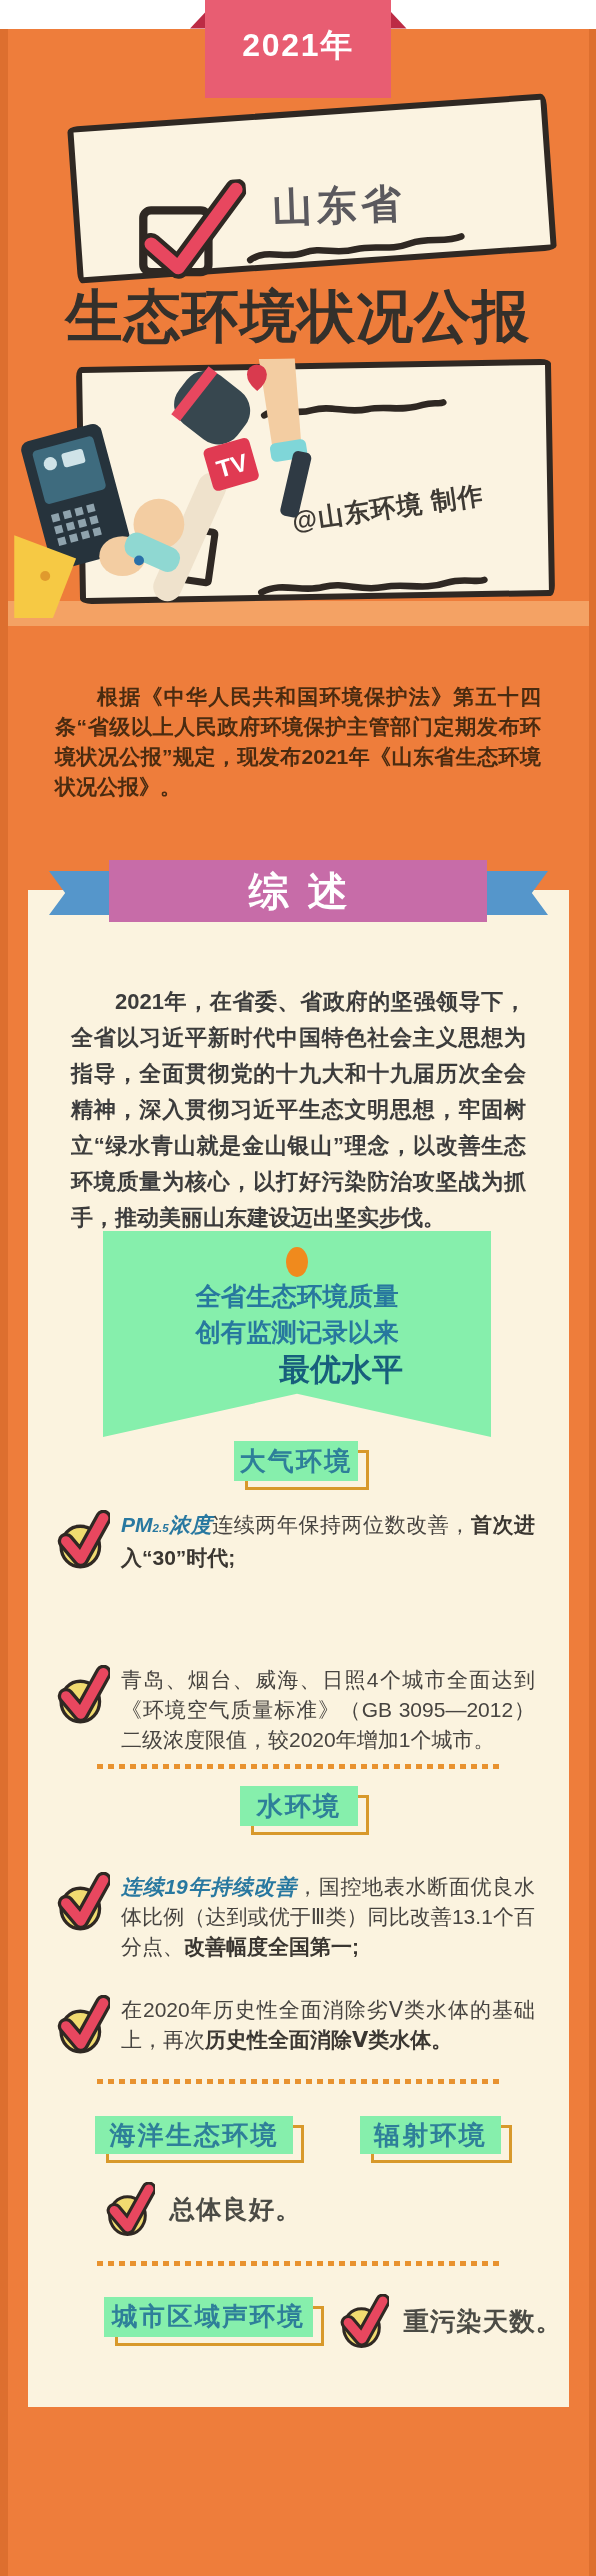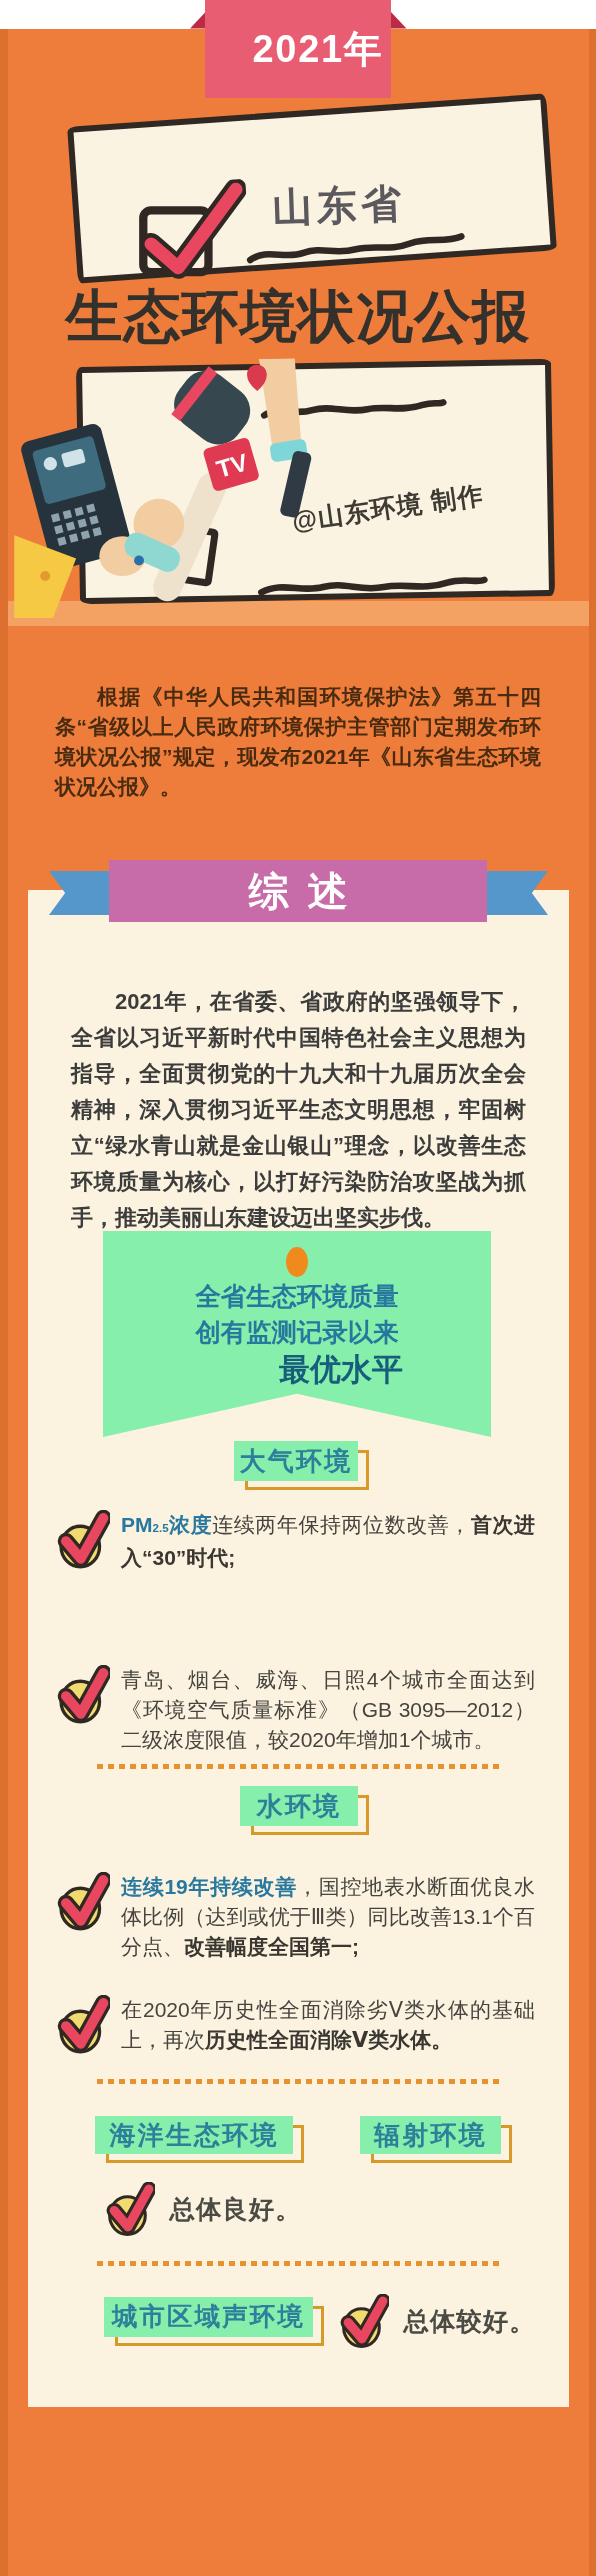--- a/index.html
+++ b/index.html
@@ -5,21 +5,21 @@
   html,body{margin:0;padding:0;background:#ffffff;}
   .poster{position:relative;width:596px;height:2576px;overflow:hidden;background:#ffffff;
           font-family:"Liberation Sans","DejaVu Sans",sans-serif;}
   .abs{position:absolute;}
   
   .orange-bg{left:0;top:29px;width:596px;height:2547px;background:#EE7D3B;}
   .side-border{top:29px;width:7.7px;height:2547px;background:#DD6F2F;}
   .light-band{left:7.7px;top:601px;width:581px;height:25.4px;background:#F4A264;z-index:1;}
   
   .ribbon{left:205px;top:0;width:186px;height:98px;background:#E85D72;z-index:6;text-align:center;}
-  .ribbon-text{width:100%;top:24px;left:0;color:#ffffff;font-size:38px;font-weight:800;letter-spacing:1.7px;padding-left:20px;}
+  .ribbon-text{width:100%;top:24px;left:0;color:#ffffff;font-size:32px;font-weight:800;letter-spacing:1.7px;}
   .fold{top:12px;width:15.5px;height:16.6px;background:#BC2B45;z-index:5;}
   .fold-left{left:190px;clip-path:polygon(100% 0,100% 100%,0 100%);}
   .fold-right{left:391px;clip-path:polygon(0 0,100% 100%,0 100%);}
   
   .card{background:#FBF3E1;border:6px solid #2F2823;box-sizing:border-box;z-index:2;}
   .card1{left:72px;top:110px;width:480px;height:157px;transform:rotate(-4deg);
          border-radius:10px 5.5px 12px 4.4px / 5.5px 11px 4.4px 10px;}
   .card2{left:78px;top:363px;width:475px;height:237px;transform:rotate(-1deg);
          border-radius:5.5px 11px 4.4px 12px / 10px 4.4px 11px 5.5px;}
   .province{left:193px;top:64px;font-size:40px;font-weight:900;color:#5B595E;letter-spacing:4.4px;transform:rotate(2deg);}
@@ -49,21 +49,21 @@
   .hl-3{font-size:31px;font-weight:900;color:#175E7C;margin-left:44px;}
   
   .badge-wrap{z-index:2;}
   .badge-outline{position:absolute;left:11px;top:9.4px;border:3.3px solid #D8992B;box-sizing:border-box;}
   .badge{position:absolute;left:0;top:0;background:#86efac;display:flex;align-items:center;justify-content:center;
          color:#2E7F99;font-weight:800;letter-spacing:2.2px;}
   
   .check-item{left:55px;width:480px;display:flex;align-items:flex-start;z-index:2;}
   .coin-icon{flex:0 0 66px;}
   .item-text{flex:1;font-size:21px;line-height:30px;text-align:justify;color:#474440;}
-  .seg-blue{color:#2878A0;font-weight:800;}
+  .seg-blue{color:#2878A0;font-weight:800;font-style:italic;}
   .seg-bold{color:#3A3631;font-weight:800;}
   .seg-plain{color:#474440;font-weight:500;}
   .sub{font-size:0.55em;}
   .divider{left:97px;width:403px;height:5px;z-index:2;
            background:repeating-linear-gradient(90deg,#E8922F 0 6px,transparent 6px 11px);}
   .verdict-row{display:flex;align-items:center;z-index:2;}
   .verdict-text{font-size:25.4px;font-weight:800;color:#4B4B45;margin-left:14.4px;letter-spacing:1.1px;}
   svg{display:block;}
 </style>
 </head>
@@ -267,17 +267,17 @@
     <div class="badge" style="width:209px;height:40px;font-size:25.4px;">城市区域声环境</div>
   </div>
   <div class="abs verdict-row" style="left:338px;top:2294px;">
     <span>
       <svg width="51" height="55" viewBox="0 0 100 108">
         <ellipse cx="46" cy="66" rx="35" ry="37" fill="#F1DB70" stroke="#2F2823" stroke-width="6"></ellipse>
         <path d="M20,56 L47,88 L88,14" fill="none" stroke="#2F2823" stroke-width="30" stroke-linecap="round" stroke-linejoin="round"></path>
         <path d="M20,56 L47,88 L88,14" fill="none" stroke="#E8475F" stroke-width="18" stroke-linecap="round" stroke-linejoin="round"></path>
       </svg>
     </span>
-    <span class="verdict-text">总体较好。</span>
+    <span class="verdict-text">重污染天数。</span>
   </div>
 
 </div>
 
 
 </body></html>

